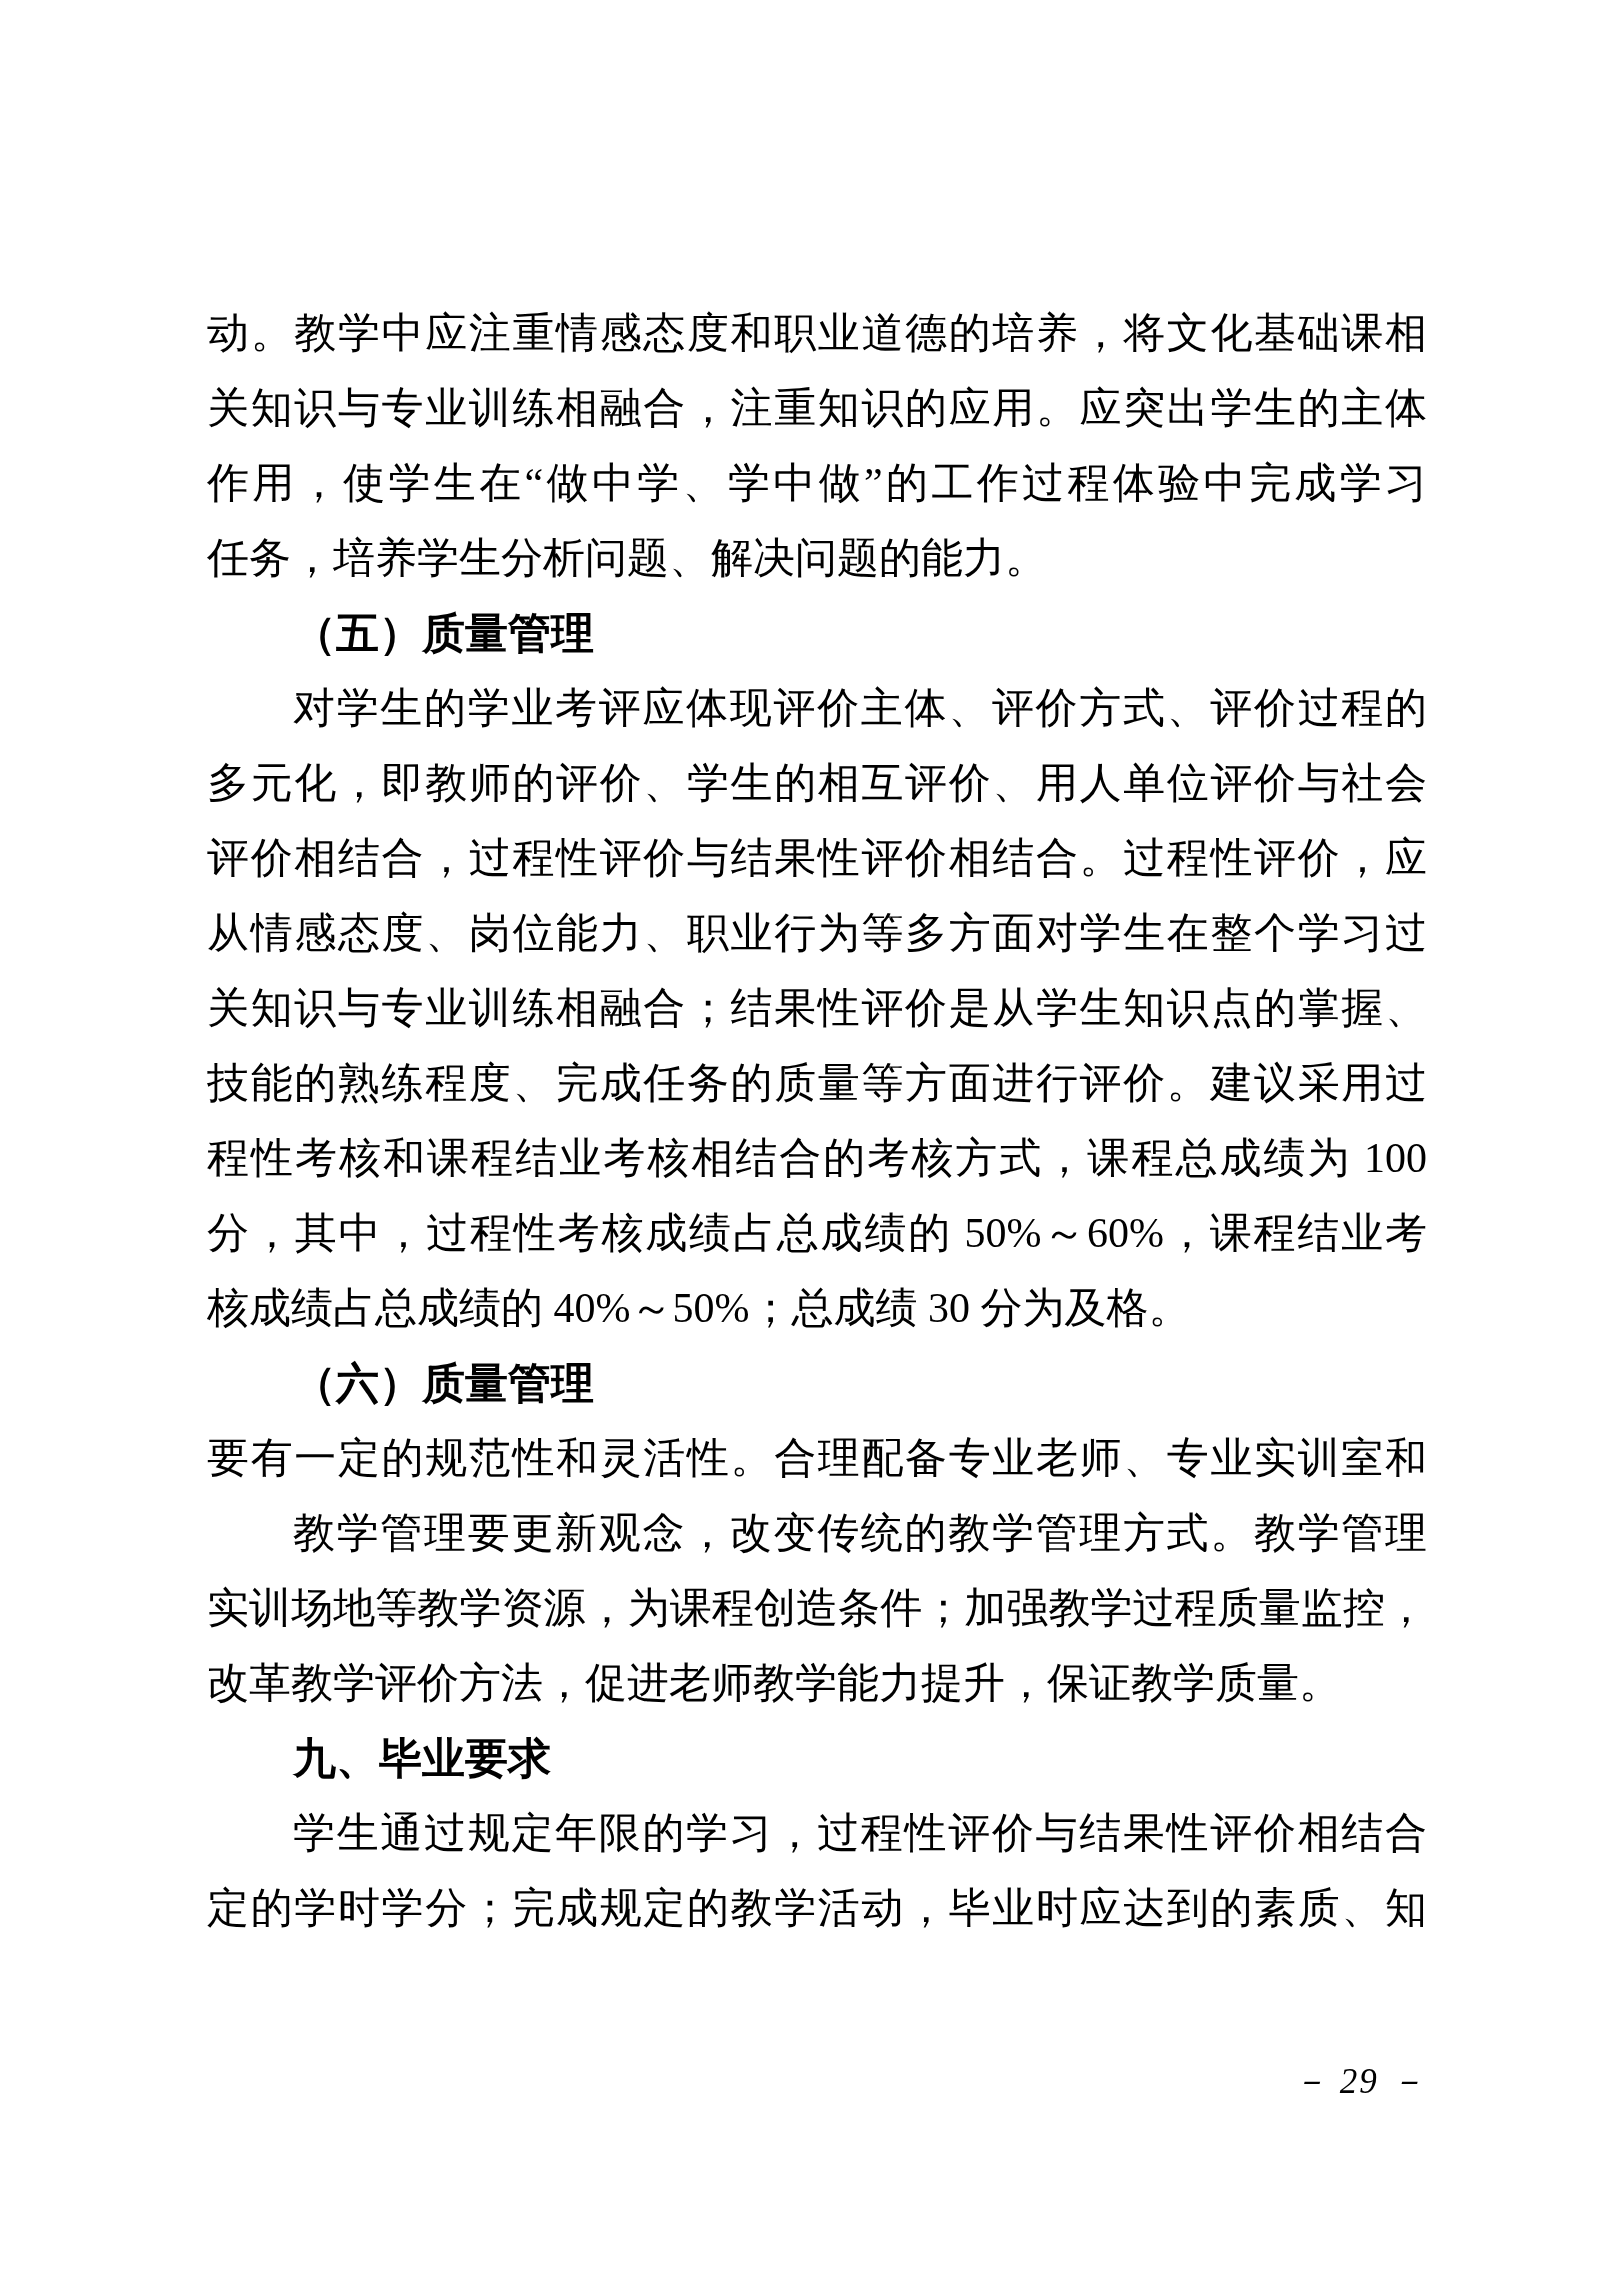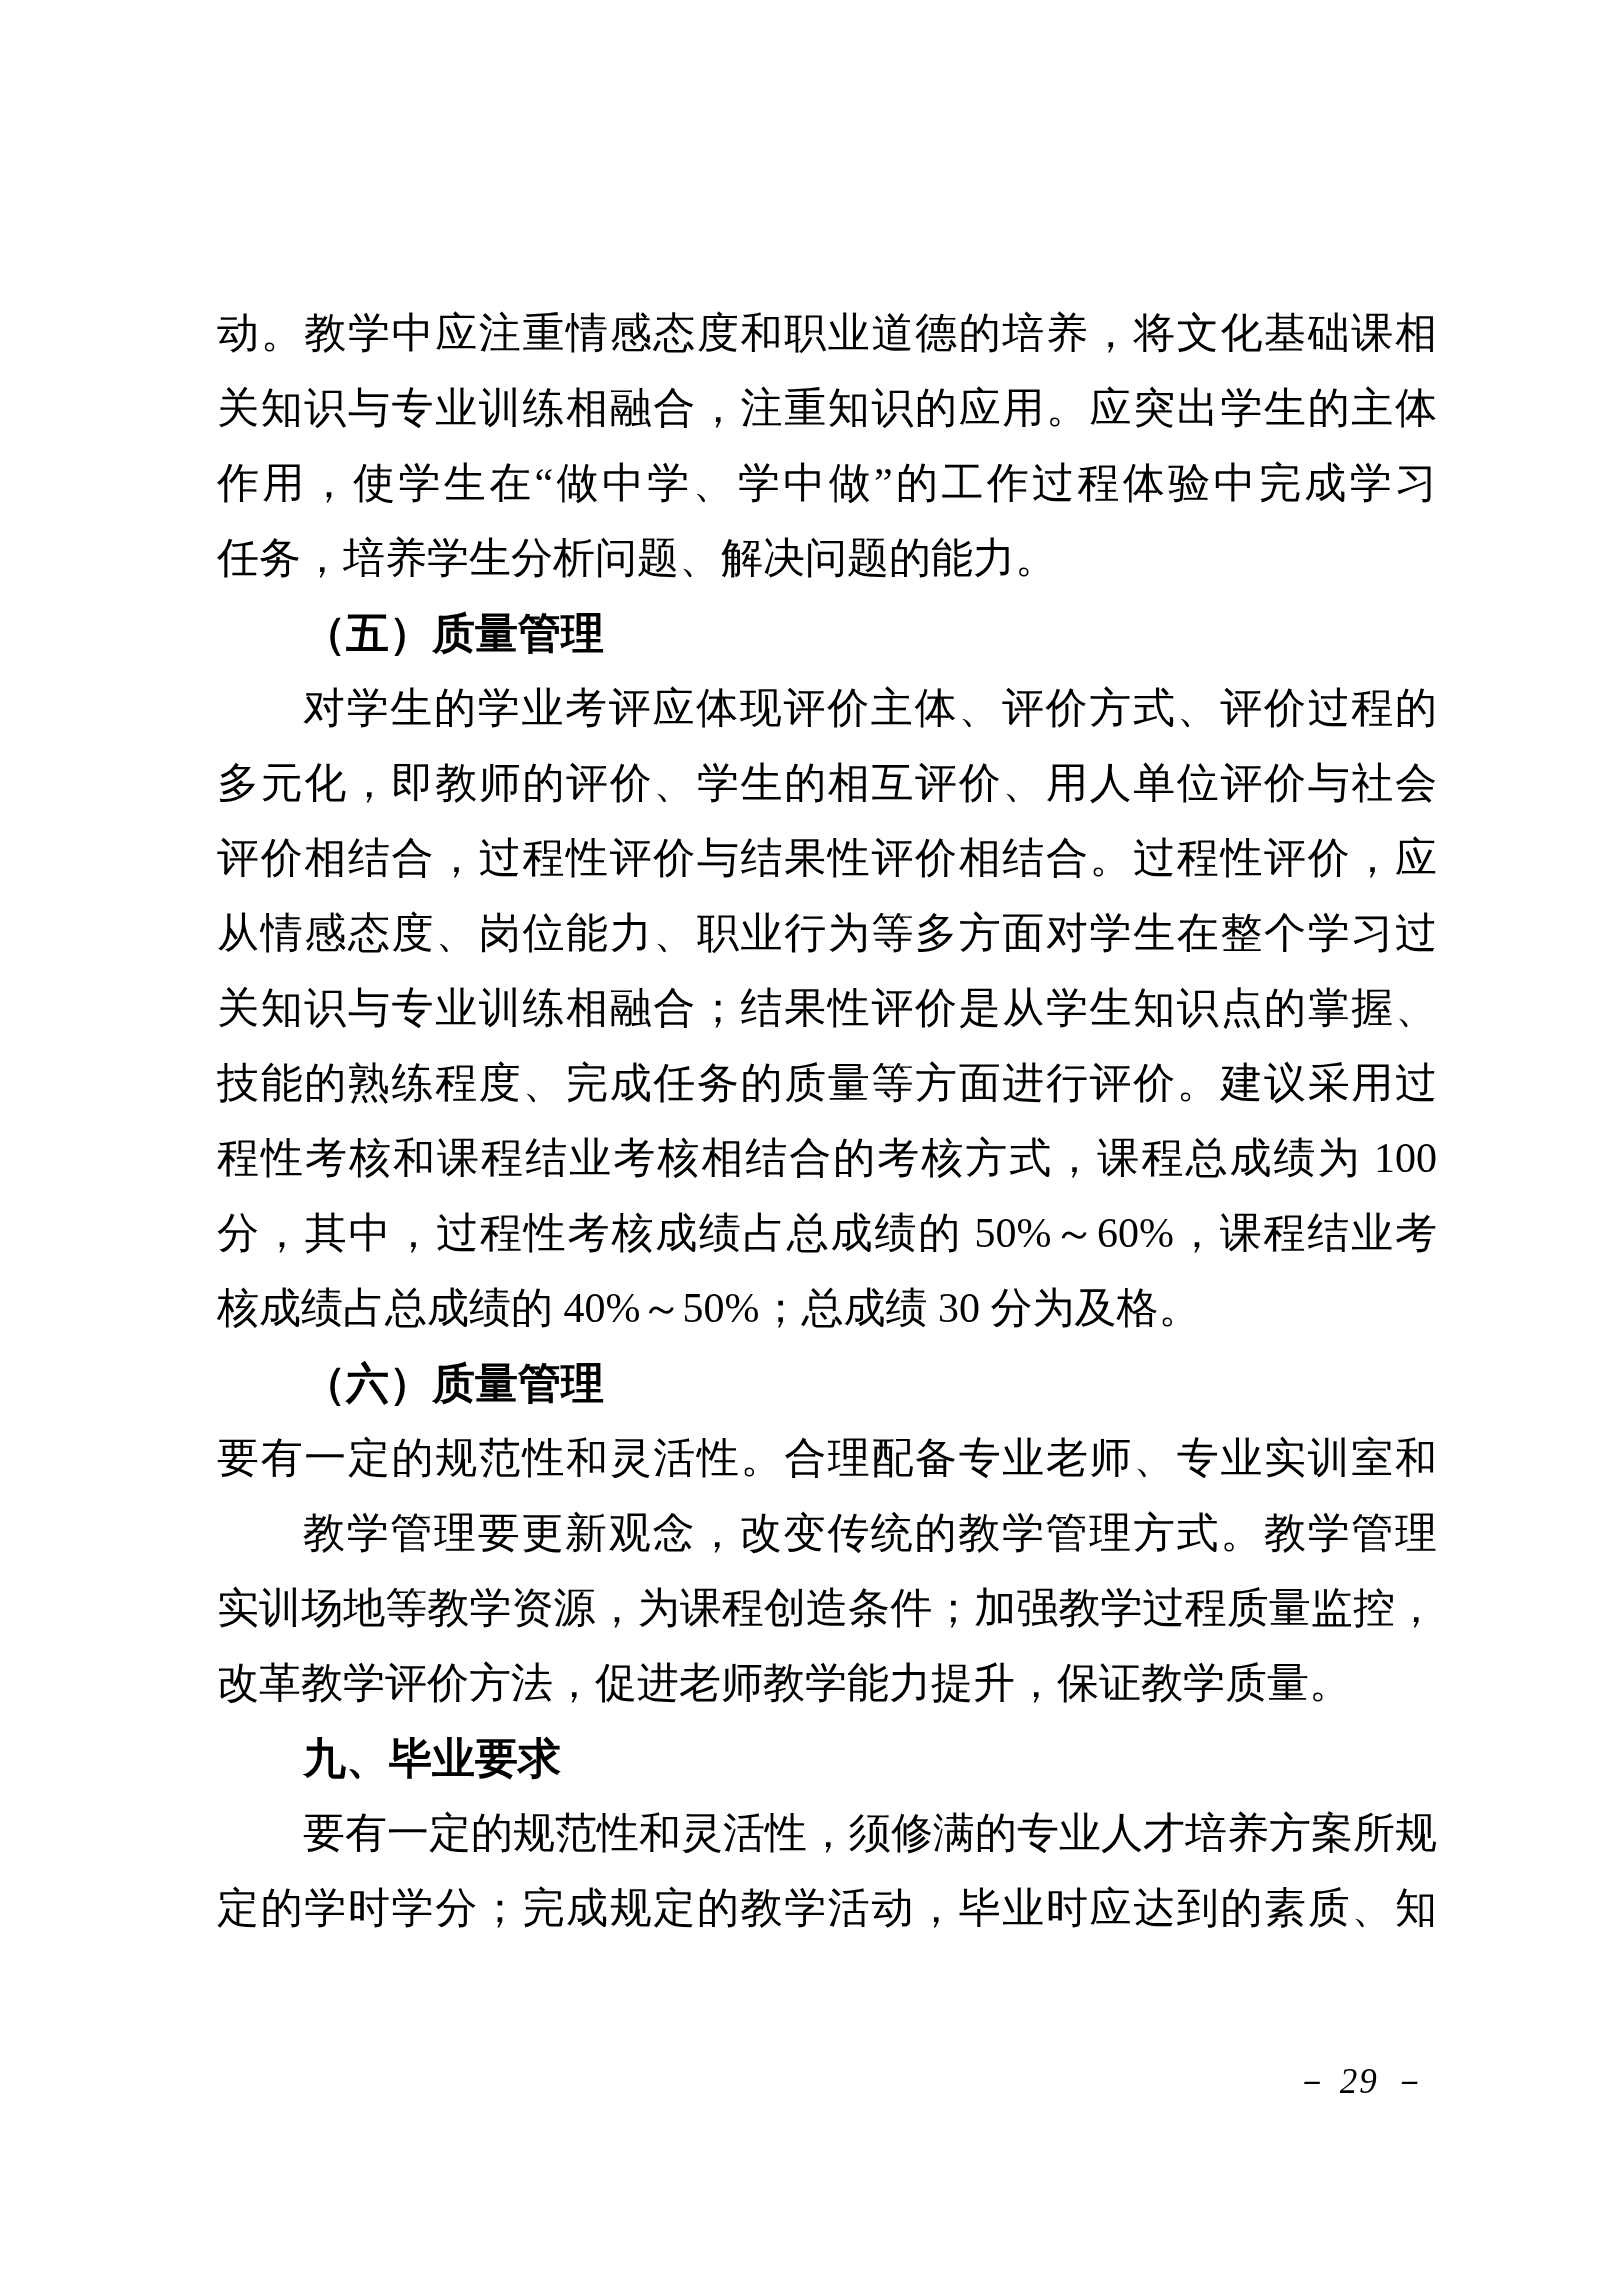--- a/index.html
+++ b/index.html
@@ -11,21 +11,21 @@
     position: relative;
     width: 1621px;
     height: 2293px;
     background: #ffffff;
     color: #000000;
     font-family: "Liberation Serif", "DejaVu Serif", serif;
     overflow: hidden;
   }
   .textblock {
     position: absolute;
-    left: 217px;
+    left: 207px;
     top: 296px;
     width: 1220px;
   }
   .line {
     font-size: 42px;
     line-height: 75px;
     height: 75px;
     text-align: justify;
     text-align-last: justify;
     text-justify: inter-character;
@@ -73,18 +73,18 @@
       <div class="line">技能的熟练程度、完成任务的质量等方面进行评价。建议采用过</div>
       <div class="line">程性考核和课程结业考核相结合的考核方式，课程总成绩为 100</div>
       <div class="line">分，其中，过程性考核成绩占总成绩的 50%～60%，课程结业考</div>
       <div class="line end">核成绩占总成绩的 40%～50%；总成绩 30 分为及格。</div>
       <div class="line heading indent end">（六）质量管理</div>
       <div class="line">要有一定的规范性和灵活性。合理配备专业老师、专业实训室和</div>
       <div class="line indent">教学管理要更新观念，改变传统的教学管理方式。教学管理</div>
       <div class="line">实训场地等教学资源，为课程创造条件；加强教学过程质量监控，</div>
       <div class="line end">改革教学评价方法，促进老师教学能力提升，保证教学质量。</div>
       <div class="line heading indent end">九、毕业要求</div>
-      <div class="line indent">要有一定的规范性和灵活性，须修满的专业人才培养方案所规</div>
+      <div class="line indent">学生通过规定年限的学习，过程性评价与结果性评价相结合</div>
       <div class="line">定的学时学分；完成规定的教学活动，毕业时应达到的素质、知</div>
     </main>
   <div class="pagenum">－ 29 －</div>
 </div>
 
 
 </body></html>

